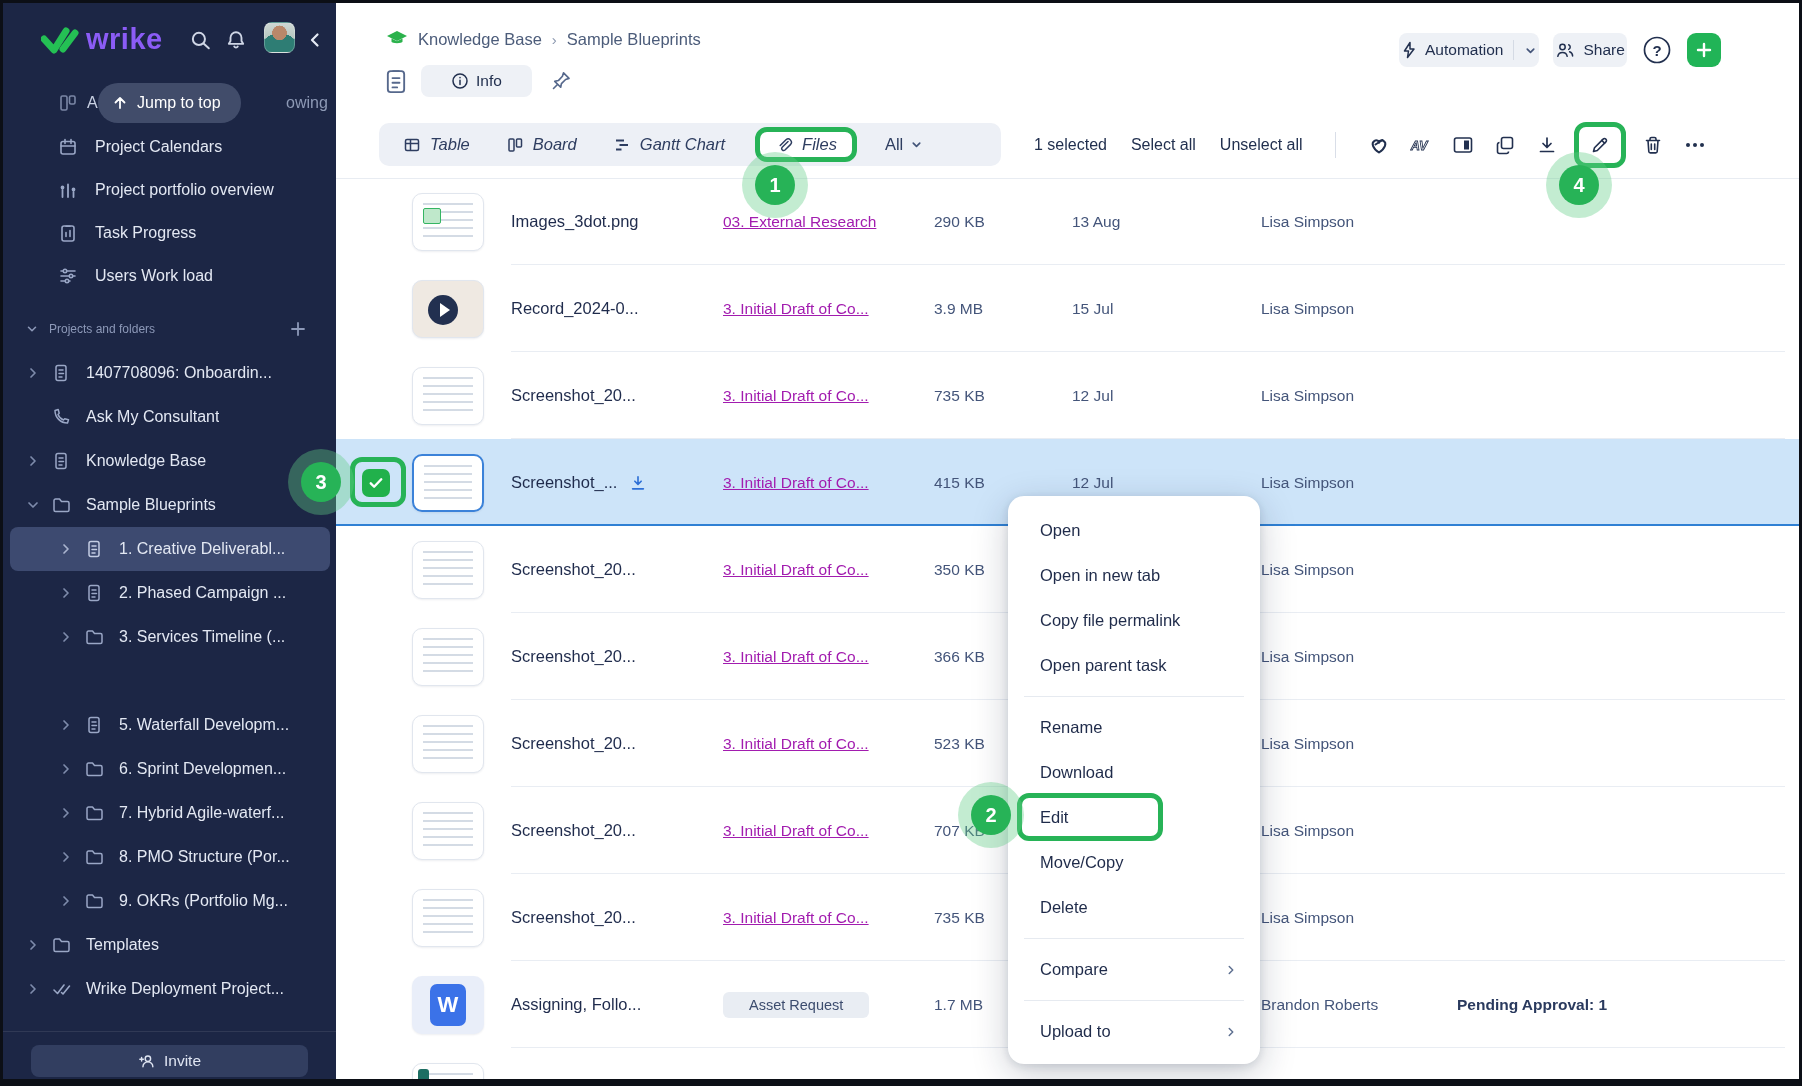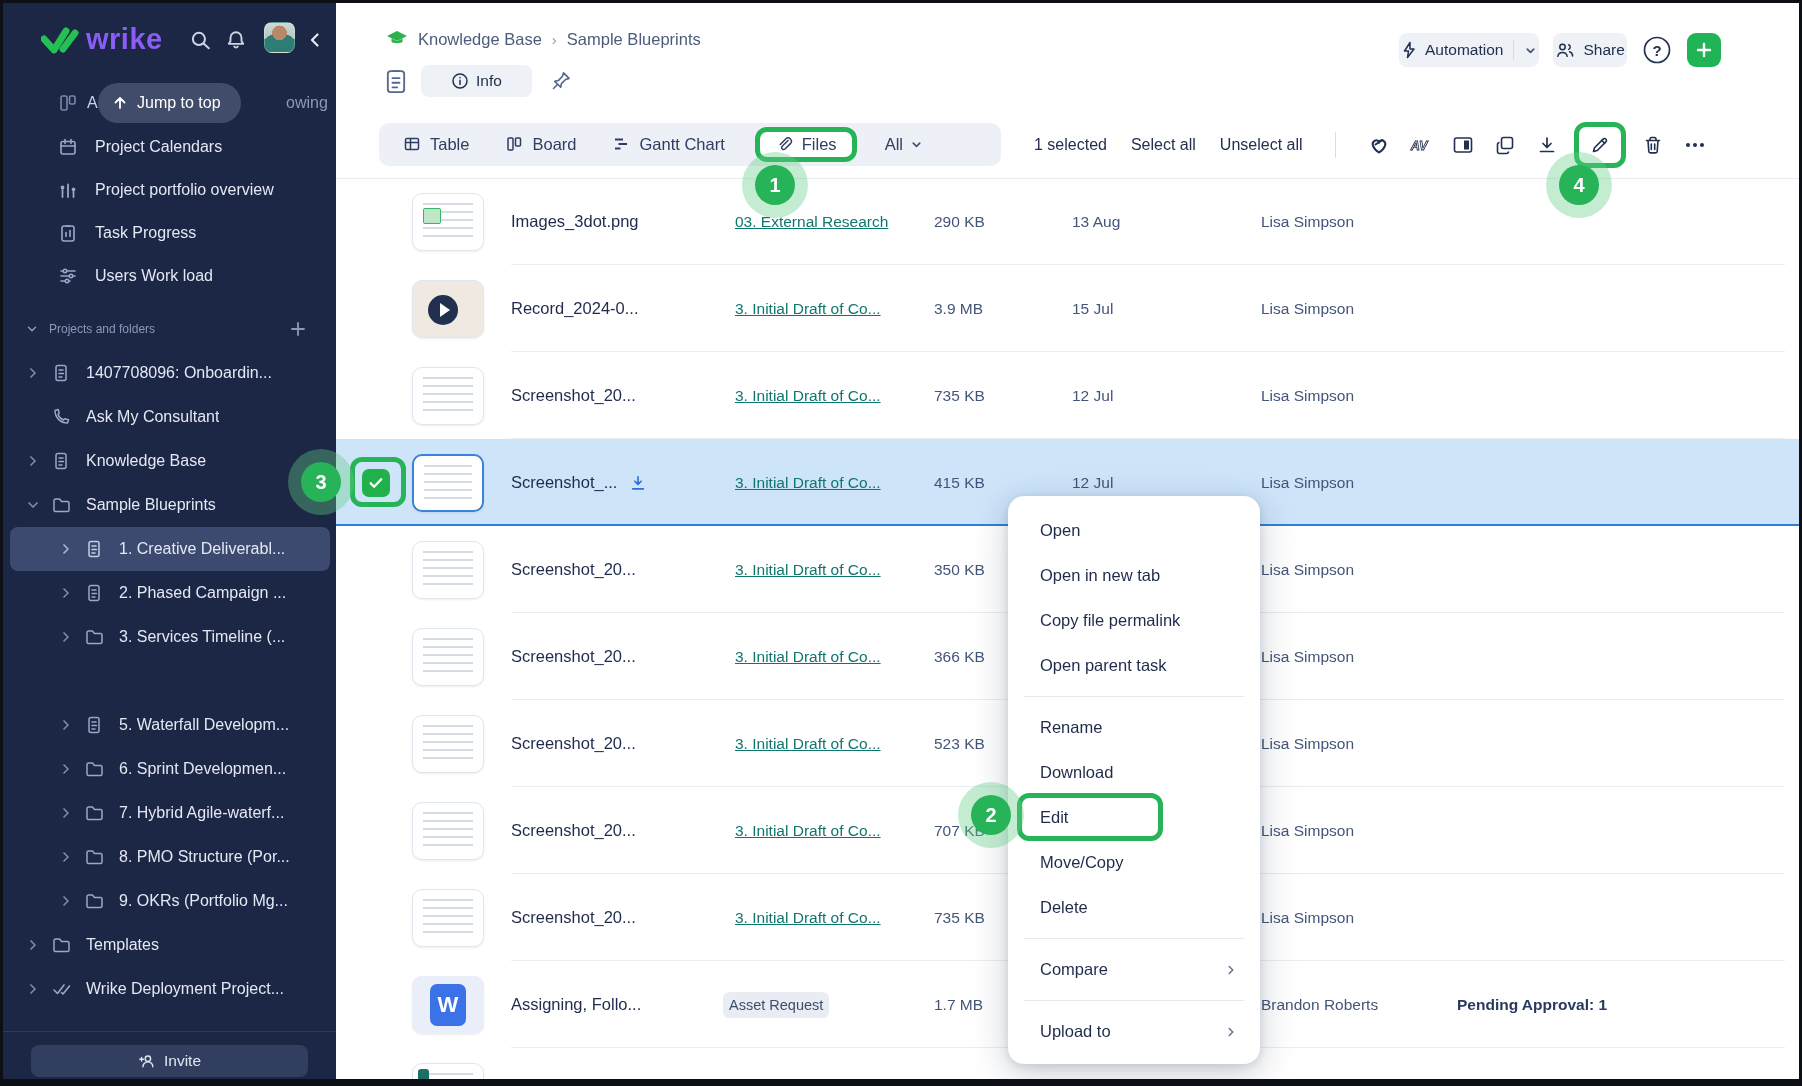--- a/index.html
+++ b/index.html
@@ -50,44 +50,44 @@
   .pill-btn .vdiv { width:1px; height:20px; background:#d4dae4; margin:0 2px; }
   .circle-btn { width:32px; height:32px; border-radius:50%; display:flex; align-items:center; justify-content:center; cursor:pointer; }
   .plus-btn { width:34px; height:34px; border-radius:9px; background:#21b457; display:flex; align-items:center; justify-content:center; cursor:pointer; }
   .title-row { position:absolute; left:48px; top:62px; display:flex; align-items:center; gap:13px; }
   .page-title { font-size:27px; font-weight:bold; color:#17223e; letter-spacing:-.2px; }
   .info-btn { height:32px; background:#eef1f6; border-radius:8px; display:flex; align-items:center; gap:7px; padding:0 30px; font-size:15.5px; color:#22304f; cursor:pointer; }
   .pin-btn { width:32px; height:32px; display:flex; align-items:center; justify-content:center; cursor:pointer; }
 
   .tabbar { position:absolute; left:43px; top:120px; width:622px; height:43px; background:#edf0f6; border-radius:10px;
             display:flex; align-items:center; padding:0 10px 0 24px; gap:36px; }
-  .tab { display:flex; align-items:flex-start; gap:9px; font-size:16.5px; color:#2e3d60; cursor:pointer; white-space:nowrap; }
+  .tab { display:flex; align-items:flex-end; gap:9px; font-size:16.5px; color:#2e3d60; cursor:pointer; white-space:nowrap;font-style:italic; }
   .tab-files { background:#fff; border:5px solid #27b357; border-radius:12px; padding:3px 15px; margin-left:-6px; }
   .tab-all { margin-left:-8px; display:flex; align-items:center; gap:7px; font-size:16.5px; color:#2e3d60; cursor:pointer; }
 
   .sel-controls { position:absolute; left:698px; top:120px; height:43px; display:flex; align-items:center; font-size:16px; color:#22304f; }
   .sel-count { margin-right:24px; }
   .sel-link { margin-right:24px; cursor:pointer; }
   .ctl-vdiv { width:1px; height:26px; background:#d9dee8; margin:0 22px 0 8px; }
   .tool-ic { width:22px; height:22px; margin:0 10px; display:flex; align-items:center; justify-content:center; cursor:pointer; }
   .tool-ic.green-boxed { border:5px solid #27b357; border-radius:12px; width:52px; height:46px; margin:0 6px; }
 
   
   .filelist { position:absolute; left:0; top:175px; right:0; bottom:0; }
   .filelist::before { content:""; position:absolute; left:0; right:0; top:0; height:1px; background:#e8ecf2; }
   .frow { position:absolute; left:0; right:0; height:87px; display:grid;
           grid-template-columns:76px 99px 212px 211px 138px 189px 196px auto; align-items:center; }
   .frow::after { content:""; position:absolute; left:175px; right:14px; bottom:0; height:1px; background:#e9edf3; }
   .frow.selected { background:#cde4f9; }
   .frow.selected::after { left:0; right:0; height:2px; background:#2f80d4; }
   .c-name { font-size:16.5px; color:#1f2b4c; white-space:nowrap; display:flex; align-items:center; gap:12px; }
-  .c-task a { font-size:15.5px; color:#0f766e; text-decoration:underline; cursor:pointer; white-space:nowrap;margin-left:12px; }
+  .c-task a { font-size:15.5px; color:#a21caf; text-decoration:underline; cursor:pointer; white-space:nowrap; }
   .c-size,.c-date,.c-user { font-size:15.5px; color:#44557a; white-space:nowrap; }
   .c-status { font-size:15.5px; font-weight:bold; color:#2a3a5e; white-space:nowrap; }
-  .badge { display:inline-block; background:#e9edf3; border-radius:6px; padding:5px 6px; font-size:14.5px; color:#3c4c6e; }
+  .badge { display:inline-block; background:#e9edf3; border-radius:6px; padding:5px 26px; font-size:14.5px; color:#3c4c6e; }
   .checkbox { width:28px; height:28px; margin-left:26px; border-radius:7px; background:#21b14b; display:flex; align-items:center; justify-content:center; cursor:pointer; }
 
   .thumb { position:relative; width:72px; height:58px; border:1px solid #e1e6ee; border-radius:10px; background:#fff; box-shadow:0 1px 2px rgba(30,43,76,.08); }
   .t-lines::before { content:""; position:absolute; left:10px; right:10px; top:9px; bottom:9px;
                      background:repeating-linear-gradient(#c9d2de 0 2px, transparent 2px 8px); opacity:.8; }
   .t-green::after { content:""; position:absolute; left:10px; top:14px; width:16px; height:14px; background:#bfe8cb; border:1px solid #35b563; border-radius:2px; }
   .t-video { background:#efe9e2; }
   .t-video .play { position:absolute; left:15px; top:14px; width:30px; height:30px; border-radius:50%; background:#223050; }
   .t-video .play::after { content:""; position:absolute; left:12px; top:8px; border-left:10px solid #fff; border-top:7px solid transparent; border-bottom:7px solid transparent; }
   .t-selected { border:2px solid #3b82d9; }

